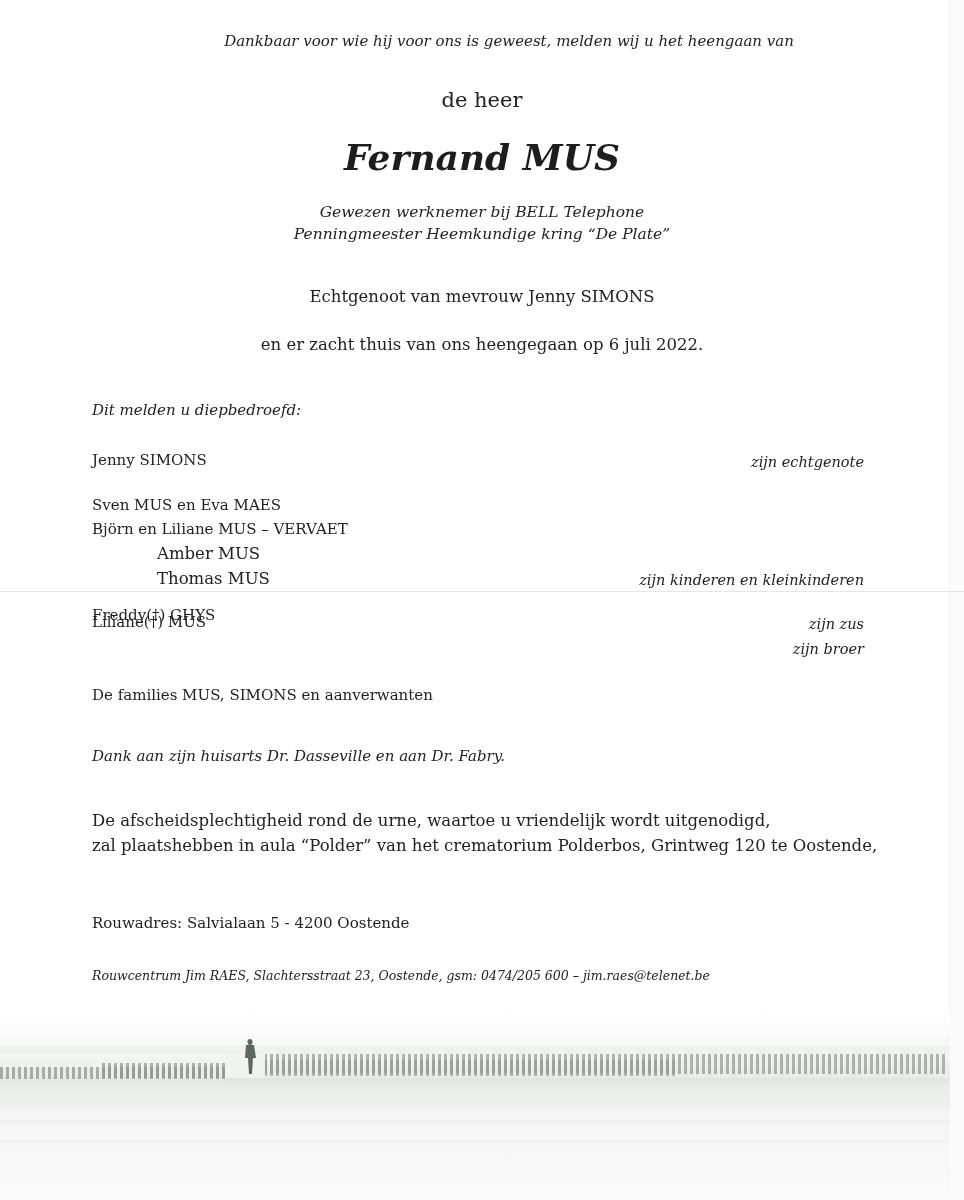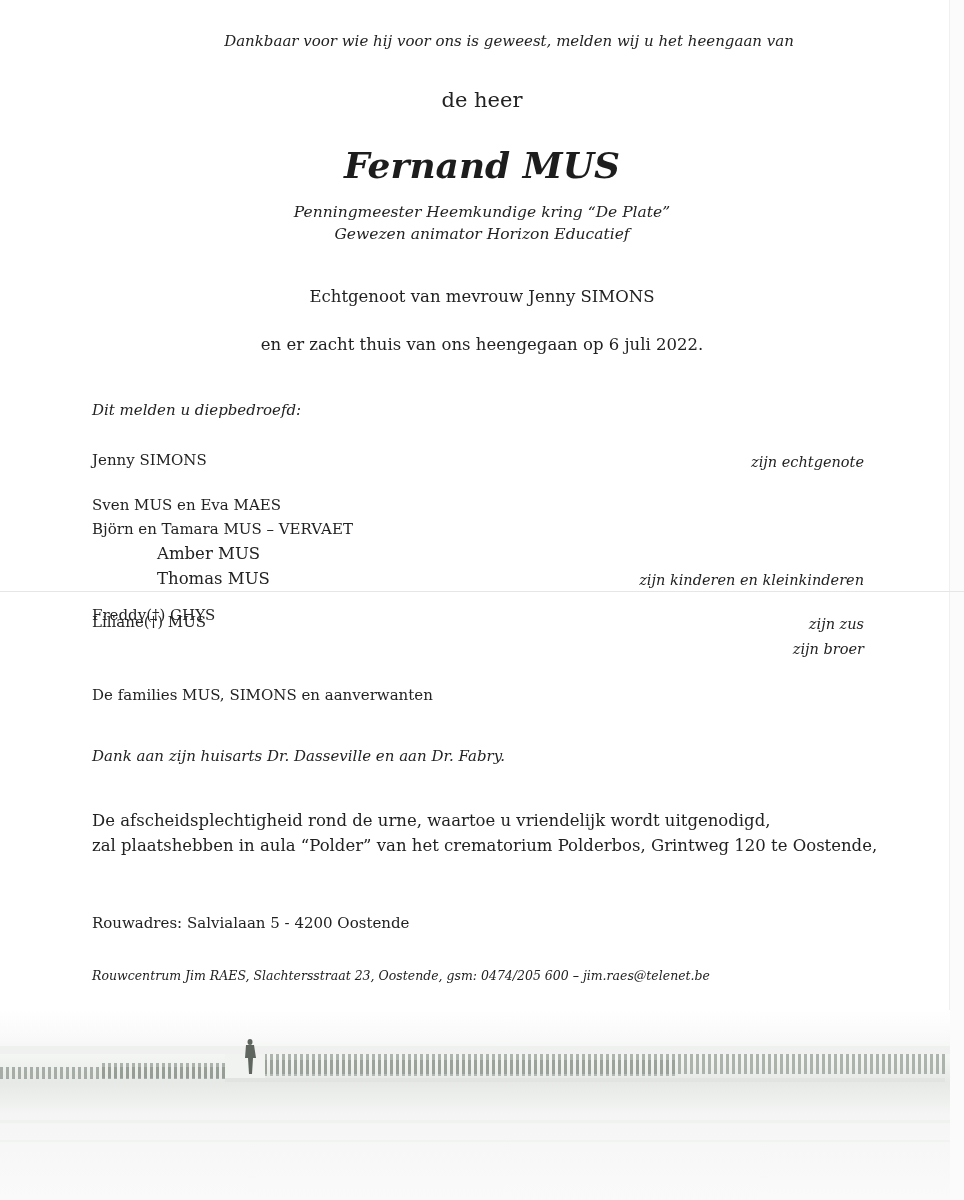--- a/index.html
+++ b/index.html
@@ -6,21 +6,21 @@
   body {
     width: 964px; height: 1200px; position: relative; overflow: hidden;
     font-family: "DejaVu Serif", "Liberation Serif", serif;
     color: #222222;
   }
   .abs { position: absolute; white-space: nowrap; }
   .center { left: 0; width: 964px; text-align: center; }
   .it { font-style: italic; }
   .intro { top: 32px; font-size: 15px; padding-left: 27px; }
   .title-pre { top: 88px; font-size: 21px; }
-  .name { top: 144px; font-size: 36px; font-weight: bold; font-style: italic; color: #1d1d1d; }
+  .name { top: 136px; font-size: 36px; font-weight: bold; font-style: italic; color: #1d1d1d; }
   .roles { top: 201px; font-size: 15.5px; line-height: 22px; }
   .spouse { top: 287px; font-size: 16.5px; }
   .birth { top: 334px; font-size: 16.5px; line-height: 22px; }
   .left { left: 92px; font-size: 15px; }
   .right { right: 100px; font-size: 14.5px; font-style: italic; text-align: right; }
   .indent { left: 157px; font-size: 16.5px; }
   .fold { position: absolute; left: 0; top: 591px; width: 964px; height: 1px; background: #e6e6e6; }
   .footer-note { left: 92px; top: 968px; font-size: 12.5px; font-style: italic; }
   .service { left: 92px; top: 808px; font-size: 16.5px; line-height: 25px; }
   .service b { font-weight: bold; }
@@ -30,37 +30,37 @@
 </head>
 <body>
 
 <div class="right-edge"></div>
 
 <div class="abs center it intro">Dankbaar voor wie hij voor ons is geweest, melden wij u het heengaan van</div>
 <div class="abs center title-pre">de heer</div>
 <div class="abs center name">Fernand MUS</div>
 
 <div class="abs center it roles">
+  <div>Gewezen werknemer bij BELL Telephone</div>
   <div>Penningmeester Heemkundige kring “De Plate”</div>
-  <div>Gewezen animator Horizon Educatief</div>
 </div>
 
 <div class="abs center spouse">Echtgenoot van mevrouw Jenny SIMONS</div>
 
 <div class="abs center birth">
   <div>en er zacht thuis van ons heengegaan op 6 juli 2022.</div>
 </div>
 
 <div class="abs left it" style="top:401px;">Dit melden u diepbedroefd:</div>
 
 <div class="abs left" style="top:451px;">Jenny SIMONS</div>
 <div class="abs right" style="top:454px;">zijn echtgenote</div>
 
 <div class="abs left" style="top:496px;">Sven MUS en Eva MAES</div>
-<div class="abs left" style="top:520px;">Björn en Tamara MUS – VERVAET</div>
+<div class="abs left" style="top:520px;">Björn en Liliane MUS – VERVAET</div>
 <div class="abs indent" style="top:544px;">Amber MUS</div>
 <div class="abs indent" style="top:569px;">Thomas MUS</div>
 <div class="abs right" style="top:572px;">zijn kinderen en kleinkinderen</div>
 
 <div class="fold"></div>
 
 <div class="abs left" style="top:613px;">Liliane(†) MUS</div>
 <div class="abs right" style="top:616px;">zijn zus</div>
 <div class="abs left" style="top:606px;text-align:center;">Freddy(†) GHYS</div>
 <div class="abs right" style="top:641px;">zijn broer</div>

